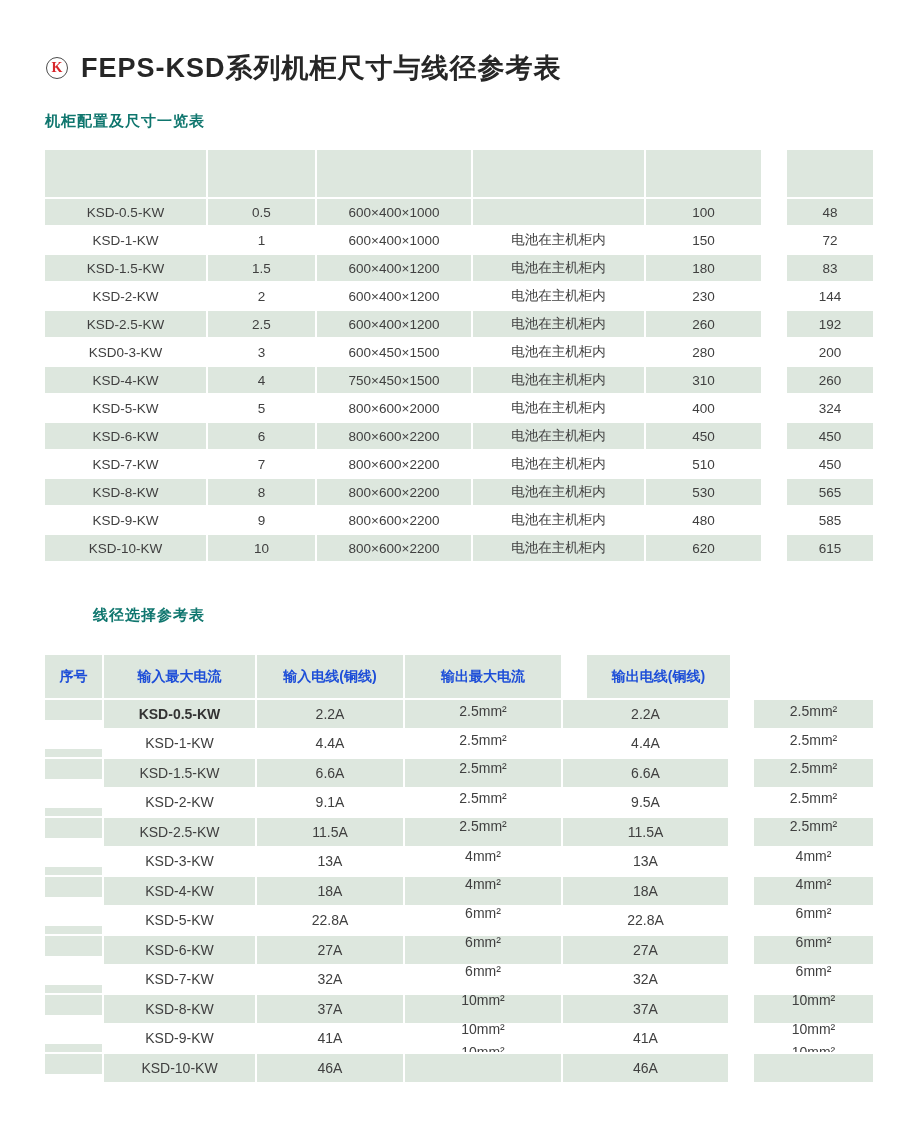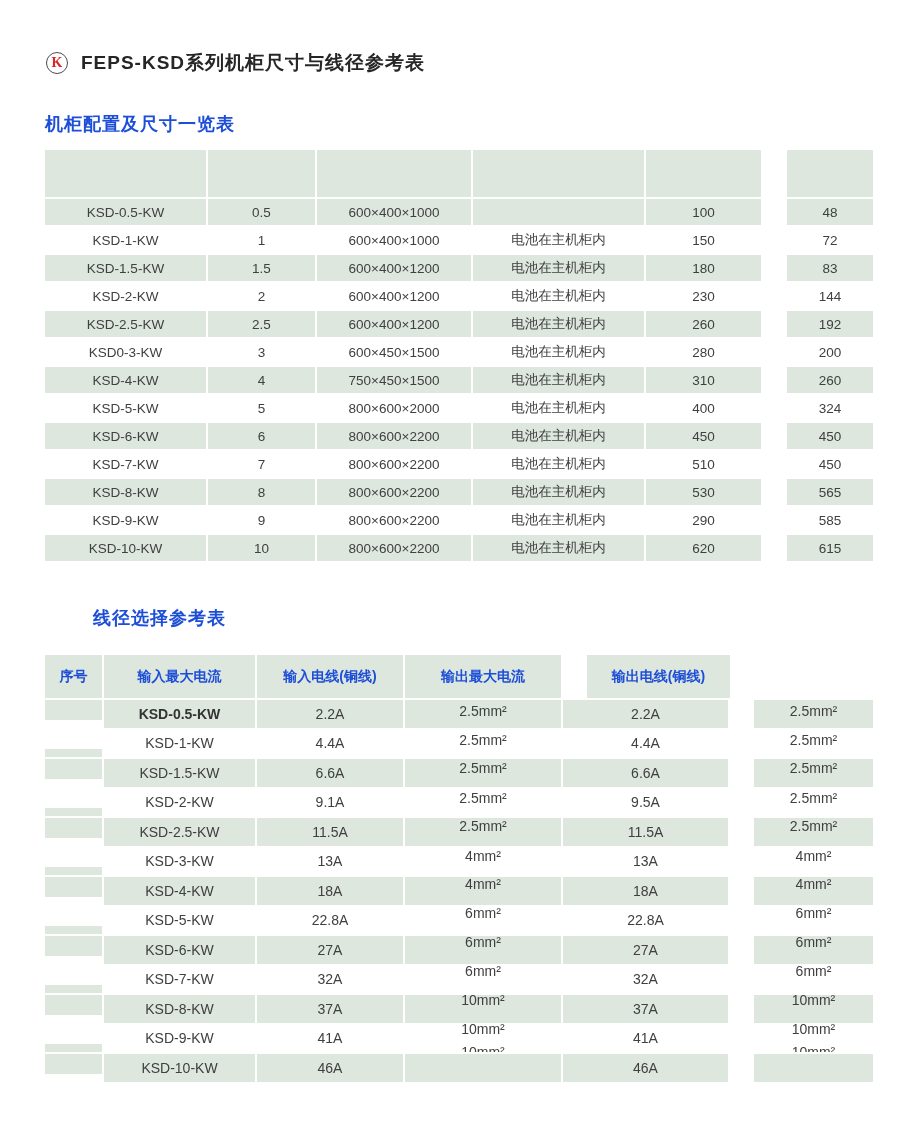--- a/index.html
+++ b/index.html
@@ -14,22 +14,22 @@
   
   .hdr{position:absolute;left:46px;top:50px;display:flex;align-items:center;gap:13px;}
   .klogo{
     width:22px;height:22px;border-radius:50%;
     border:1.5px solid #4d4d4d;
     display:flex;align-items:center;justify-content:center;
     font-family:"Liberation Serif","DejaVu Serif",serif;
     font-weight:bold;font-size:14px;color:var(--red,#d8262b);
     box-sizing:border-box;padding-bottom:1px;
   }
-  .title{font-size:19px;font-weight:600;color:#262626;letter-spacing:1px;}
-  .sec-title{position:absolute;left:45px;font-size:18px;font-weight:bold;color:#1d4ed8;letter-spacing:1px;}
+  .title{font-size:27px;font-weight:600;color:#262626;letter-spacing:1px;}
+  .sec-title{position:absolute;left:45px;font-size:15px;font-weight:bold;color:#0f766e;letter-spacing:1px;}
   #sec1{top:112px;}
   #sec2{top:606px;margin-left:48px;}
   
   .tbl{position:absolute;left:45px;width:828px;}
   #t1{top:150px;}
   #t2{top:655px;}
   .t1row{display:grid;grid-template-columns:163px 109px 156px 173px 117px 110px;}
   .t2row{display:grid;grid-template-columns:59px 153px 148px 158px 167px 143px;}
   .c{
     display:flex;align-items:center;justify-content:center;
@@ -161,21 +161,21 @@
           <div class="c dc g">800×600×2200</div>
           <div class="c dc g">电池在主机柜内</div>
           <div class="c dc g">530</div>
           <div class="c dc g">565</div>
         </div>
         <div class="t1row">
           <div class="c dc w">KSD-9-KW</div>
           <div class="c dc w">9</div>
           <div class="c dc w">800×600×2200</div>
           <div class="c dc w">电池在主机柜内</div>
-          <div class="c dc w">290</div>
+          <div class="c dc w">480</div>
           <div class="c dc w">585</div>
         </div>
         <div class="t1row">
           <div class="c dc g">KSD-10-KW</div>
           <div class="c dc g">10</div>
           <div class="c dc g">800×600×2200</div>
           <div class="c dc g">电池在主机柜内</div>
           <div class="c dc g">620</div>
           <div class="c dc g">615</div>
         </div>

